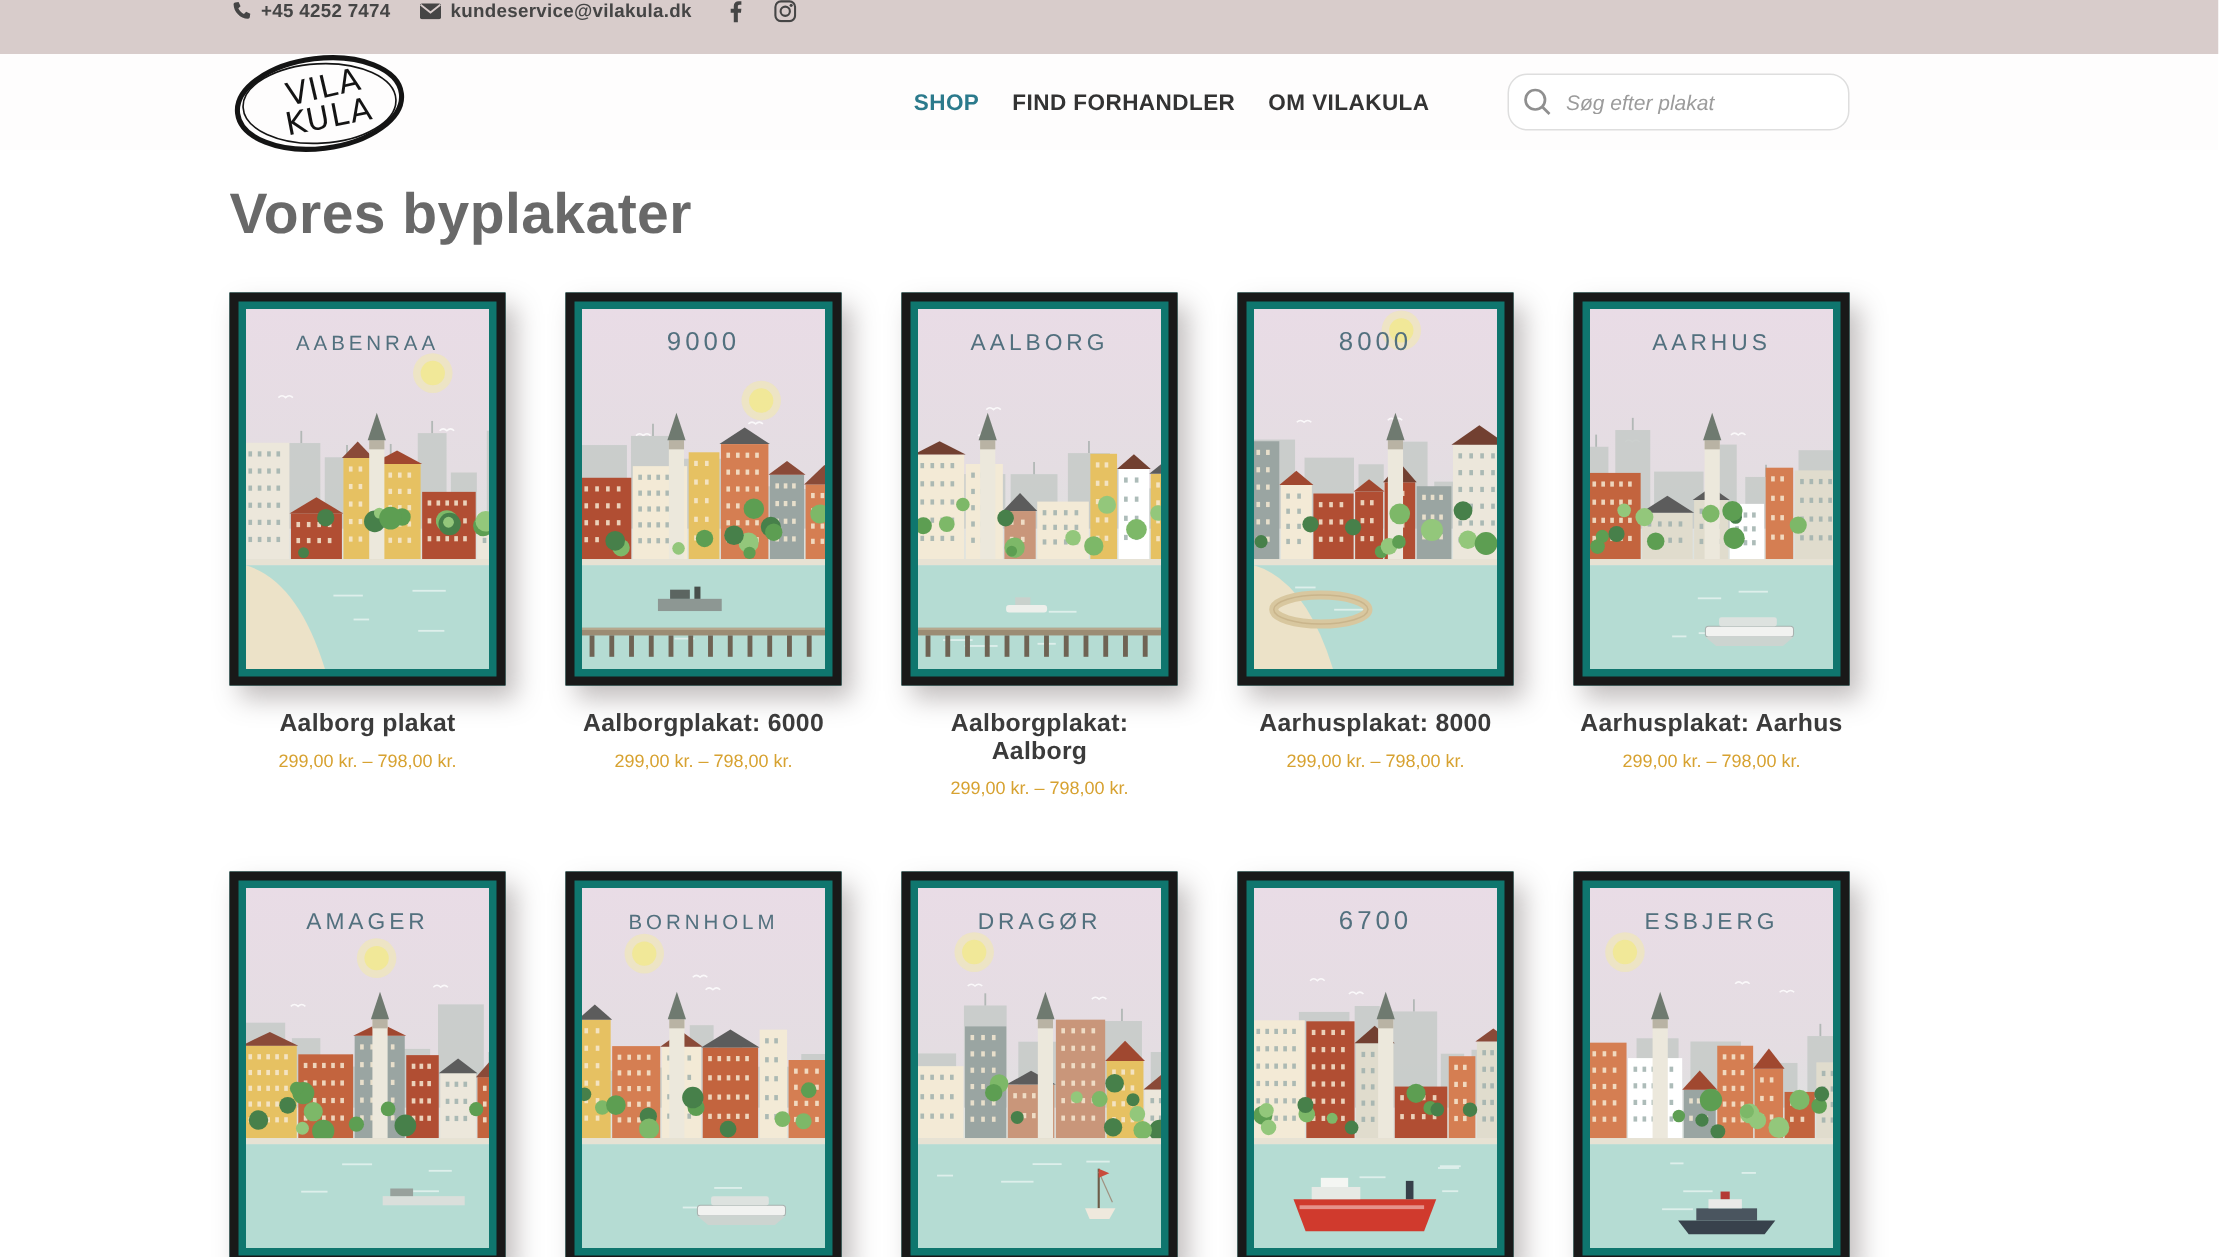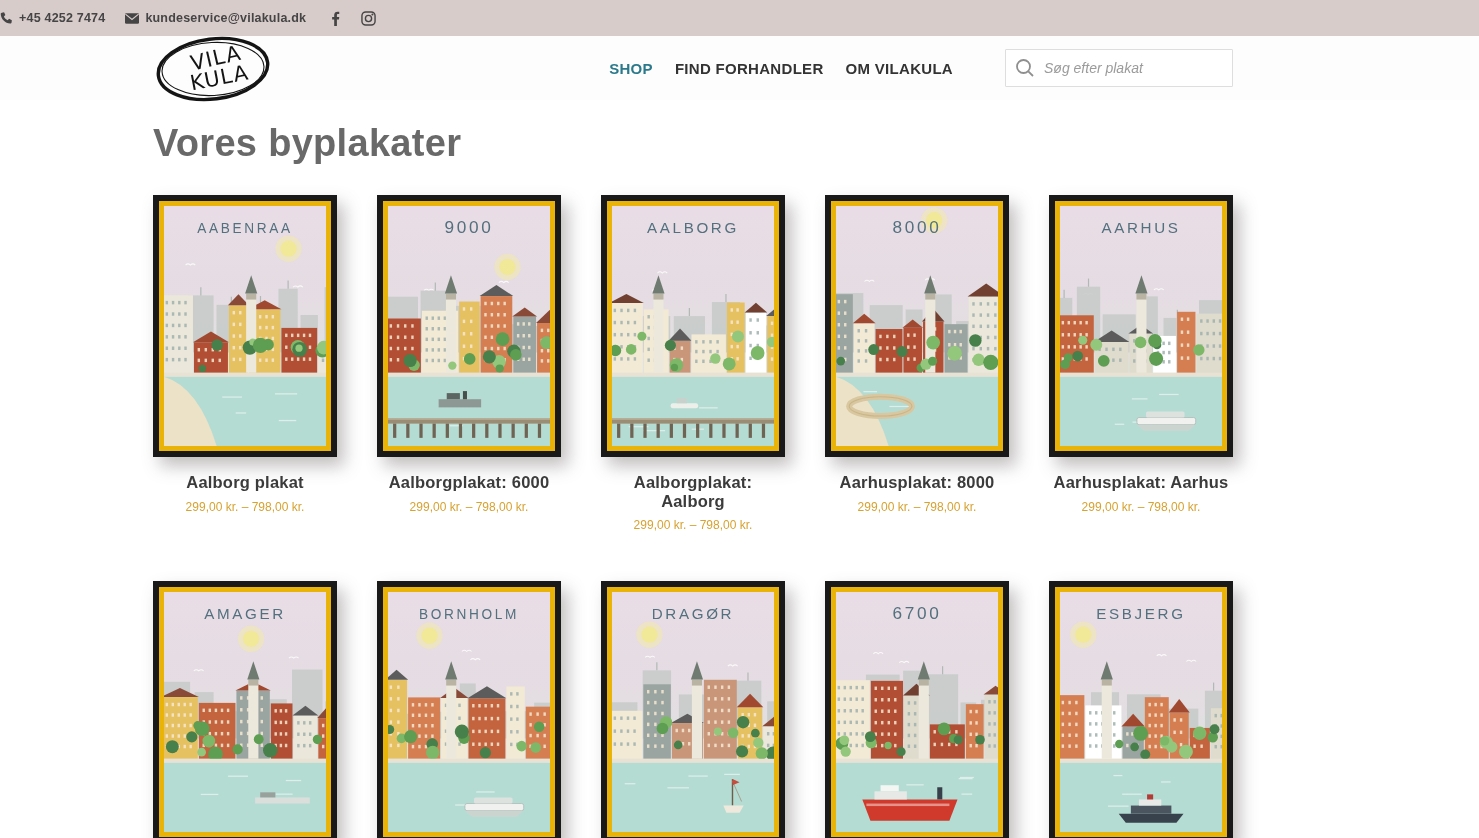--- a/index.html
+++ b/index.html
@@ -1,49 +1,49 @@
 <!DOCTYPE html>
 <html><head>
 <meta charset="utf-8">
 <style>
   * { box-sizing: border-box; margin: 0; padding: 0; }
   html,body { width:1479px; height:838px; overflow:hidden; background:#ffffff;
     font-family:"Liberation Sans", sans-serif; }
 
   
-  .topbar { height:36px; background:#d8cccb; display:flex; align-items:center;
-    }
+  .topbar { height:36px; background:#d8cccb; display:flex; align-items:flex-start;
+    padding-left:155px; }
   .topbar .item { display:flex; align-items:center; gap:6px; margin-right:20px;
     font-size:12.5px; font-weight:700; color:#454545; letter-spacing:.2px; cursor:pointer; }
   .topbar svg { display:block; }
   .social { display:flex; align-items:center; gap:20px; margin-left:4px; }
   .social .s { cursor:pointer; display:flex; align-items:center; }
 
   
   .header { height:64px; background:#fefdfd; display:flex; align-items:center;
     justify-content:flex-end; padding-right:246px; position:relative; }
   .logo { position:absolute; left:152px; top:-8px; width:122px; height:82px; cursor:pointer; }
   .nav { display:flex; align-items:center; gap:22px; }
   .nav .navitem { font-size:15px; font-weight:700; color:#333333; letter-spacing:.3px;
     cursor:pointer; text-transform:uppercase; }
   .nav .navitem.active { color:#2b7a8c; }
   .searchbox { position:relative; margin-left:30px; }
-  .searchbox input { width:228px; height:38px; border:1px solid #dedede; border-radius:1px;
+  .searchbox input { width:228px; height:38px; border:1px solid #dedede; border-radius:13px;
     background:#ffffff; padding:0 10px 0 38px; font-size:14px; color:#555;
     font-family:"Liberation Sans", sans-serif; outline:none; }
   .searchbox input::placeholder { color:#9b9b9b; font-style:italic; }
   .searchbox .mag { position:absolute; left:9px; top:8px; }
 
   
   .page-title { margin:22px 0 30px 153px; font-size:38px; font-weight:700;
     color:#696969; letter-spacing:.3px; }
   .grid { margin-left:153px; display:grid; grid-template-columns:repeat(5,184px);
     column-gap:40px; row-gap:45px; }
   .card { width:184px; cursor:pointer; }
-  .frame { width:184px; height:262px; background:#eab308; border:6px solid #191919;
+  .frame { width:184px; height:262px; background:#0f766e; border:6px solid #191919;
     padding:5px; box-shadow:7px 9px 16px rgba(95,85,85,.38); }
   .frame svg { width:100%; height:100%; display:block; }
   .pname { margin-top:16px; text-align:center; font-size:16.5px; font-weight:700;
     color:#3b3b3b; letter-spacing:.2px; min-height:20px; }
   .pprice { margin-top:7px; text-align:center; font-size:12px; font-weight:400;
     color:#d7a231; min-height:18px; }
 </style>
 </head>
 <body>
 

